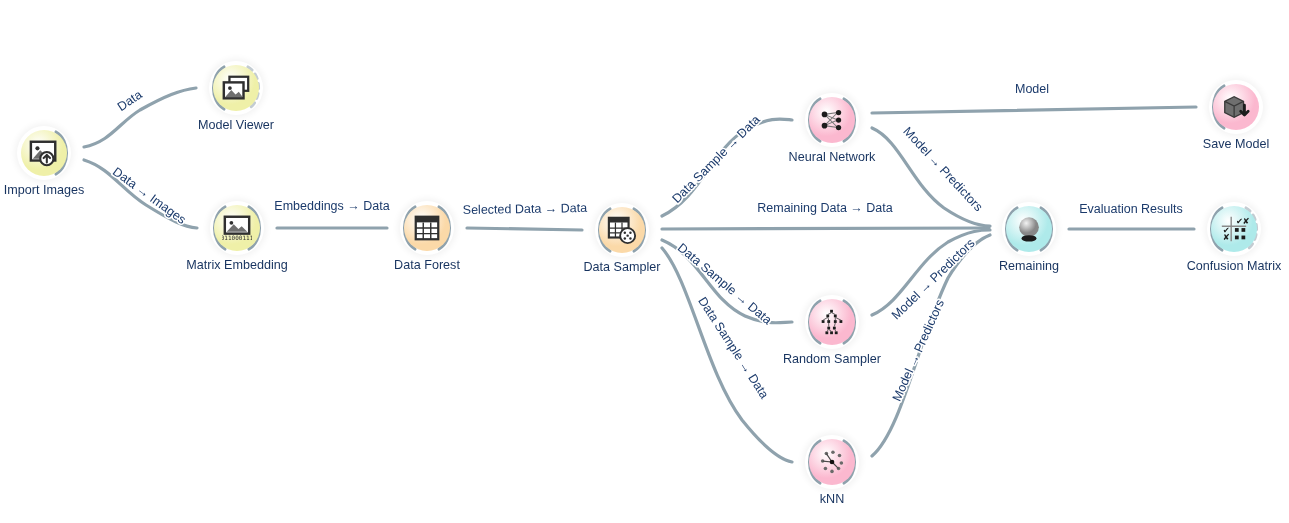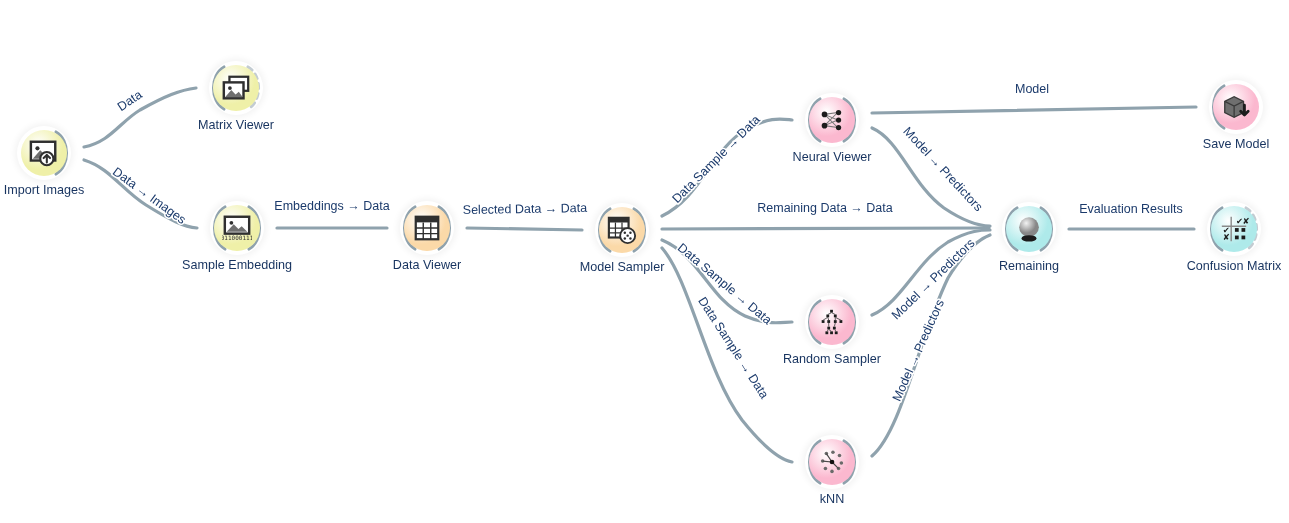--- a/index.html
+++ b/index.html
@@ -129,62 +129,62 @@
         </svg>
       </div>
       <div class="node-circle" style="background: radial-gradient(circle at 38% 32%, rgb(255, 255, 255) 0%, rgb(239, 240, 168) 58%, rgb(239, 240, 168) 100%);">
         <svg class="icon" viewBox="0 0 32 32">
           <rect x="9" y="4" width="20" height="15" fill="#fff" stroke="#2f2f2f" stroke-width="2.4"></rect>
           <rect x="3" y="10" width="21" height="17" fill="#fff" stroke="#2f2f2f" stroke-width="2.6"></rect>
           <circle cx="9.5" cy="16" r="2" fill="#2f2f2f"></circle>
           <path d="M4.5 25.5 L11 18 L15.5 23 L19 20 L23 25.5 Z" fill="#6f6f6f"></path>
         </svg>
       </div>
-      <div class="node-label">Matrix Viewer</div>
+      <div class="node-label">Model Viewer</div>
     </div>
     <div class="node" style="left: 237px; top: 228px;">
       <div class="anchor left">
         <svg width="34" height="46" viewBox="0 0 34 46">
           <path class="arc" d="M 28 2 C 14 10 14 36 28 44"></path>
         </svg>
       </div>
       <div class="anchor right">
         <svg width="34" height="46" viewBox="0 0 34 46">
           <path class="arc" d="M 6 2 C 20 10 20 36 6 44"></path>
         </svg>
       </div>
       <div class="node-circle" style="background: radial-gradient(circle at 38% 32%, rgb(255, 255, 255) 0%, rgb(239, 240, 168) 58%, rgb(239, 240, 168) 100%);">
         <svg class="icon" viewBox="0 0 32 32">
           <rect x="3" y="4" width="26" height="18" fill="#fff" stroke="#2f2f2f" stroke-width="2.6"></rect>
           <circle cx="10" cy="10.5" r="2" fill="#2f2f2f"></circle>
           <path d="M5 20 L12.5 12 L17.5 17 L21 14 L27 20 Z" fill="#6f6f6f"></path>
           <text x="16" y="29" font-size="6.4" text-anchor="middle" fill="#2f2f2f" font-family="monospace">011000111</text>
         </svg>
       </div>
-      <div class="node-label">Sample Embedding</div>
+      <div class="node-label">Matrix Embedding</div>
     </div>
     <div class="node" style="left: 427px; top: 228px;">
       <div class="anchor left">
         <svg width="34" height="46" viewBox="0 0 34 46">
           <path class="arc" d="M 28 2 C 14 10 14 36 28 44"></path>
         </svg>
       </div>
       <div class="anchor right">
         <svg width="34" height="46" viewBox="0 0 34 46">
           <path class="arc" d="M 6 2 C 20 10 20 36 6 44"></path>
         </svg>
       </div>
       <div class="node-circle" style="background: radial-gradient(circle at 38% 32%, rgb(255, 255, 255) 0%, rgb(251, 217, 168) 58%, rgb(251, 217, 168) 100%);">
         <svg class="icon" viewBox="0 0 32 32">
           <rect x="4" y="4" width="24" height="24" fill="#fff" stroke="#2f2f2f" stroke-width="2.4"></rect>
           <rect x="4" y="4" width="24" height="6" fill="#2f2f2f"></rect>
           <path d="M12 10 V28 M20 10 V28 M4 16 H28 M4 22 H28" stroke="#2f2f2f" stroke-width="1.5"></path>
         </svg>
       </div>
-      <div class="node-label">Data Viewer</div>
+      <div class="node-label">Data Forest</div>
     </div>
     <div class="node" style="left: 622px; top: 230px;">
       <div class="anchor left">
         <svg width="34" height="46" viewBox="0 0 34 46">
           <path class="arc" d="M 28 2 C 14 10 14 36 28 44"></path>
         </svg>
       </div>
       <div class="anchor right">
         <svg width="34" height="46" viewBox="0 0 34 46">
           <path class="arc" d="M 6 2 C 20 10 20 36 6 44"></path>
@@ -196,21 +196,21 @@
           <rect x="2" y="3" width="21" height="5" fill="#2f2f2f"></rect>
           <path d="M9 8 V24 M16 8 V24 M2 14 H23 M2 19 H23" stroke="#2f2f2f" stroke-width="1.3"></path>
           <circle cx="22" cy="22" r="8" fill="#fff" stroke="#2f2f2f" stroke-width="2"></circle>
           <circle cx="19" cy="19" r="1.3" fill="#2f2f2f"></circle>
           <circle cx="25" cy="19" r="1.3" fill="#2f2f2f"></circle>
           <circle cx="22" cy="22" r="1.3" fill="#2f2f2f"></circle>
           <circle cx="19" cy="25" r="1.3" fill="#2f2f2f"></circle>
           <circle cx="25" cy="25" r="1.3" fill="#2f2f2f"></circle>
         </svg>
       </div>
-      <div class="node-label">Model Sampler</div>
+      <div class="node-label">Data Sampler</div>
     </div>
     <div class="node" style="left: 832px; top: 120px;">
       <div class="anchor left">
         <svg width="34" height="46" viewBox="0 0 34 46">
           <path class="arc" d="M 28 2 C 14 10 14 36 28 44"></path>
         </svg>
       </div>
       <div class="anchor right">
         <svg width="34" height="46" viewBox="0 0 34 46">
           <path class="arc" d="M 6 2 C 20 10 20 36 6 44"></path>
@@ -221,21 +221,21 @@
           <g stroke="#777" stroke-width="1.1">
             <path d="M8 10 L22 8 M8 10 L22 16 M8 10 L22 24 M8 22 L22 8 M8 22 L22 16 M8 22 L22 24"></path>
           </g>
           <circle cx="8" cy="10" r="3" fill="#1c1c1c"></circle>
           <circle cx="8" cy="22" r="3" fill="#1c1c1c"></circle>
           <circle cx="23" cy="8" r="2.8" fill="#1c1c1c"></circle>
           <circle cx="23" cy="16" r="2.8" fill="#1c1c1c"></circle>
           <circle cx="23" cy="24" r="2.8" fill="#1c1c1c"></circle>
         </svg>
       </div>
-      <div class="node-label">Neural Viewer</div>
+      <div class="node-label">Neural Network</div>
     </div>
     <div class="node" style="left: 832px; top: 322px;">
       <div class="anchor left">
         <svg width="34" height="46" viewBox="0 0 34 46">
           <path class="arc" d="M 28 2 C 14 10 14 36 28 44"></path>
         </svg>
       </div>
       <div class="anchor right">
         <svg width="34" height="46" viewBox="0 0 34 46">
           <path class="arc" d="M 6 2 C 20 10 20 36 6 44"></path>

